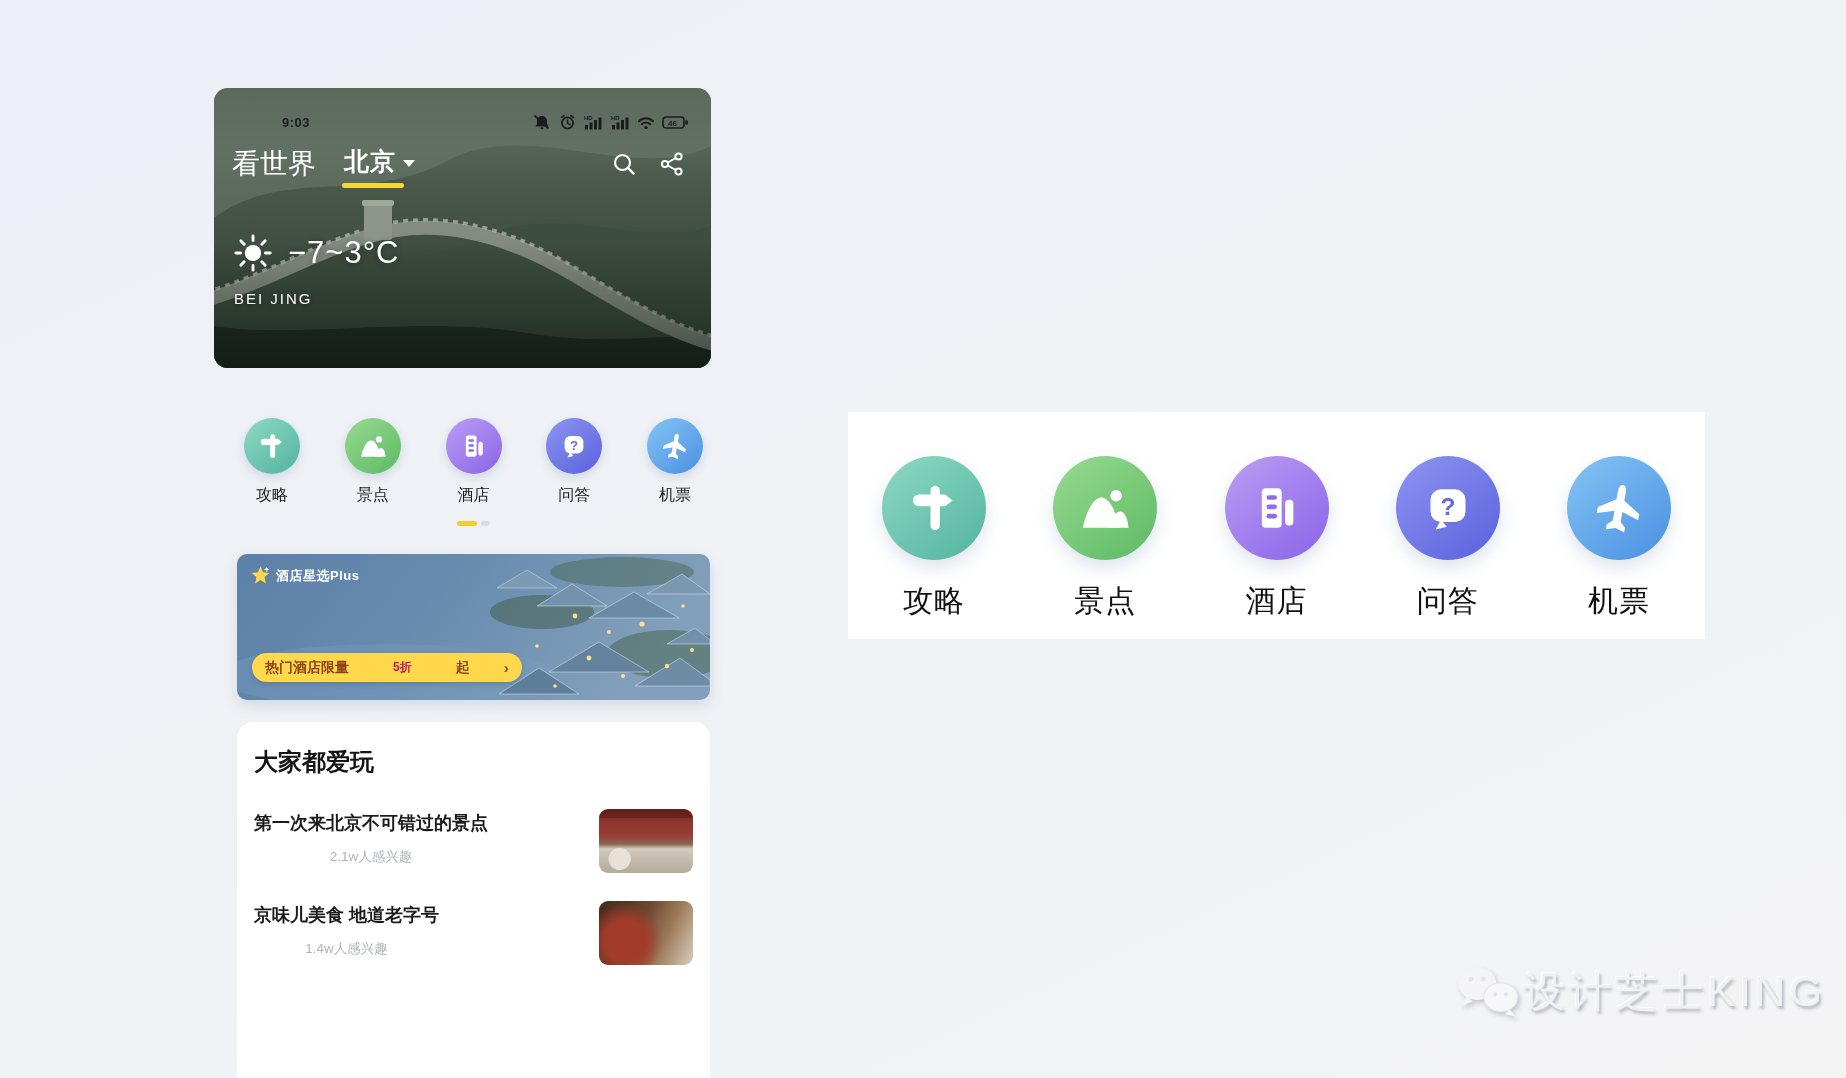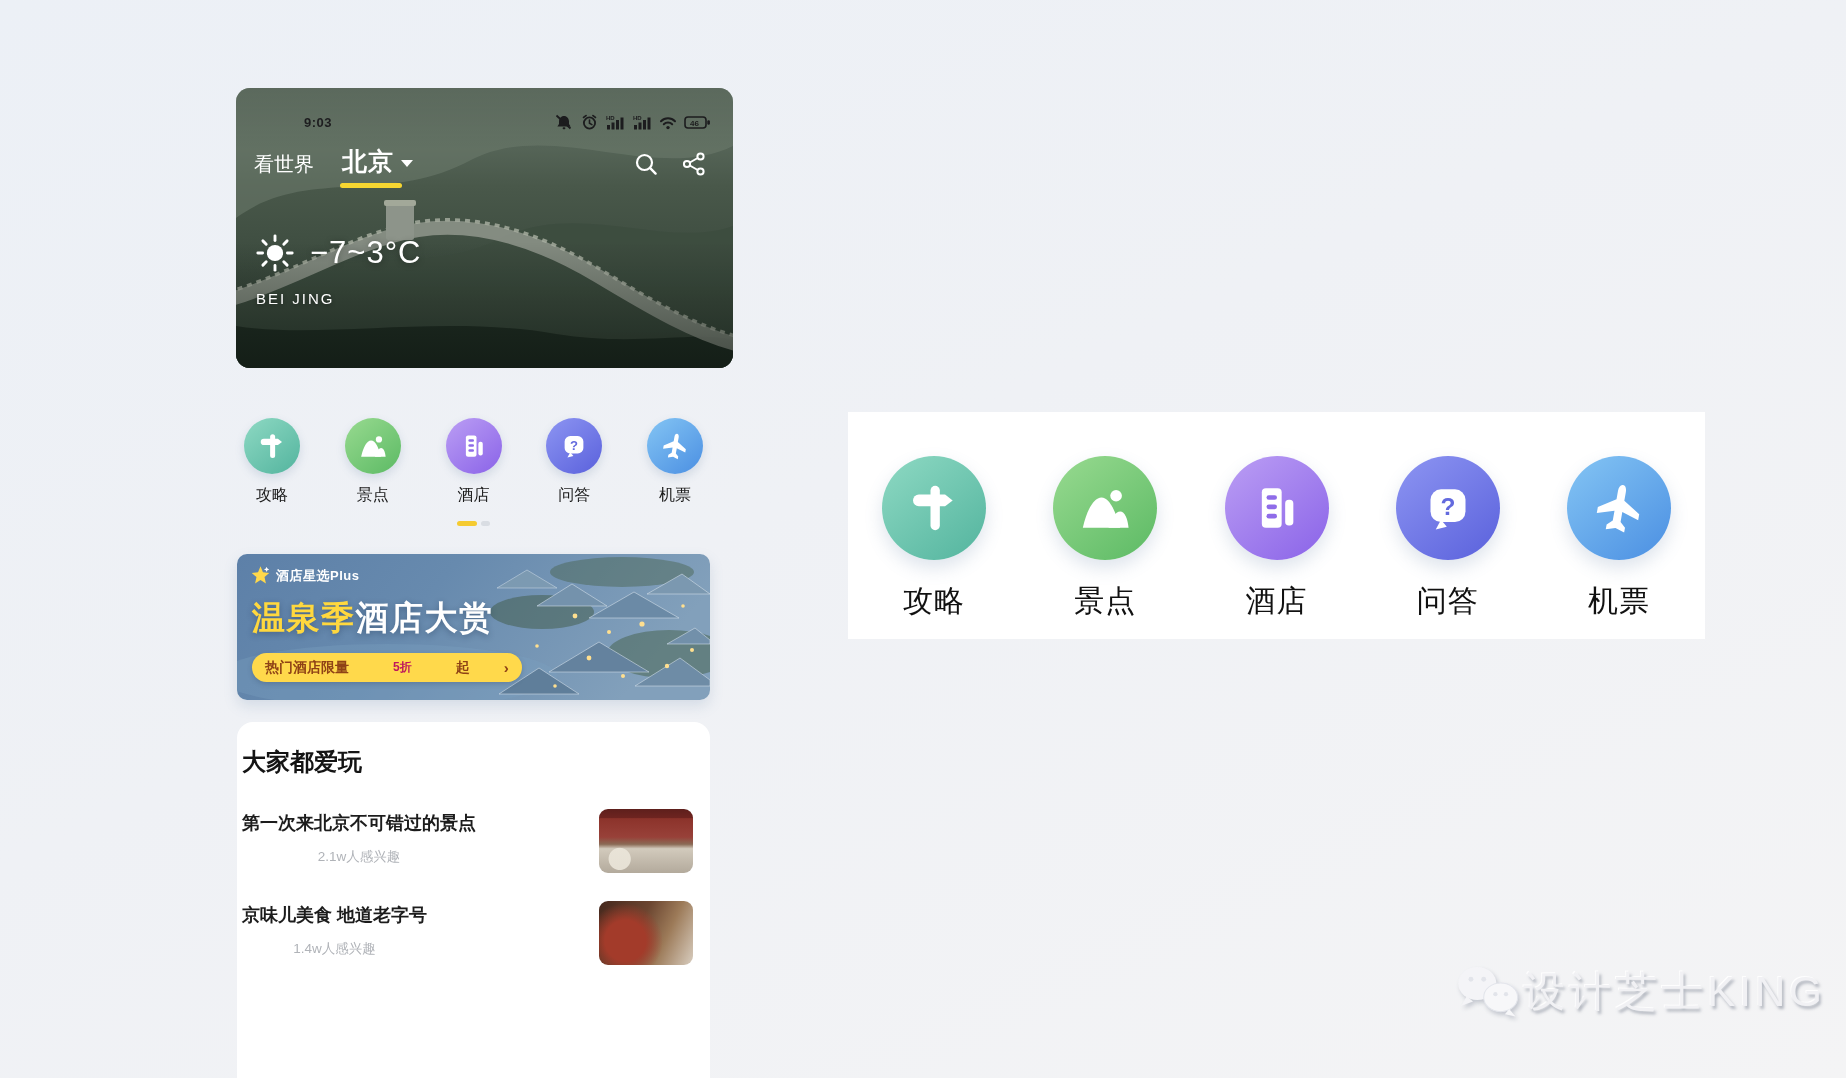--- a/index.html
+++ b/index.html
@@ -2,33 +2,33 @@
 <html><head>
 <meta charset="utf-8">
 <style>
   * { margin:0; padding:0; box-sizing:border-box; }
   html,body { background:#e9ecf2; }
   body { font-family:"Liberation Sans","DejaVu Sans",sans-serif; }
   .canvas { position:relative; width:1846px; height:1078px; overflow:hidden;
             background:linear-gradient(155deg,#ecf0f6 0%,#eff1f5 45%,#f4f4f5 100%); }
 
   
-  .hero { position:absolute; left:236px; top:88px; width:497px; height:280px;
+  .hero { position:absolute; left:214px; top:88px; width:497px; height:280px;
           border-radius:14px; overflow:hidden; color:#fff; }
   .hero-art { position:absolute; inset:0; width:100%; height:100%; }
   .hero-shade { position:absolute; inset:0;
           background:linear-gradient(180deg,rgba(20,30,22,.18) 0%,rgba(20,30,22,0) 22%,rgba(8,14,10,0) 55%,rgba(6,12,8,.5) 100%); }
   .status-row { position:absolute; top:24px; left:0; right:0; height:20px;
           display:flex; align-items:center; padding:0 22px 0 68px; }
   .status-time { font-size:13px; font-weight:600; color:#1d1d1f; letter-spacing:.5px; }
   .status-icons { margin-left:auto; display:flex; align-items:center; gap:7px;justify-content:center; }
   .status-icons svg { display:block; }
   .hdr-row { position:absolute; top:56px; left:12px; right:26px; height:40px;
           display:flex; align-items:center; }
-  .tab-world { font-size:20px; color:#fff; font-weight:500; padding:4px 6px; }
+  .tab-world { font-size:28px; color:#fff; font-weight:500; padding:4px 6px; }
   .city-sel { position:relative; margin-left:18px; display:flex; align-items:center; padding:2px 4px 8px; }
   .city-label { font-size:25px; font-weight:700; color:#fff; letter-spacing:1px; }
   .caret { width:0; height:0; margin-left:7px; margin-top:4px;
           border-left:6px solid transparent; border-right:6px solid transparent; border-top:7px solid #fff; }
   .city-underline { position:absolute; left:2px; bottom:-2px; width:62px; height:5px;
           border-radius:3px; background:#f7d631; }
   .hdr-actions { margin-left:auto; display:flex; align-items:center; gap:22px; }
   .hdr-actions svg { display:block; }
   .weather { position:absolute; left:18px; top:144px; display:flex; align-items:center; gap:14px; }
   .temp { font-size:31px; font-weight:500; letter-spacing:1px; text-shadow:0 1px 6px rgba(0,0,0,.35); }
@@ -77,21 +77,21 @@
   .banner-title .hl { color:#ffd83e; }
   .banner-title .rest { color:#ffffff; }
   .promo-pill { position:absolute; left:15px; top:99px; height:29px; border-radius:16px;
           background:#ffd94b; display:flex; align-items:center; padding:0 13px;
           font-size:14px; font-weight:700; color:#8f4316; box-shadow:0 2px 5px rgba(40,60,90,.25);gap:31px; }
   .promo-pill .hl { color:#be185d; font-size:12px; margin:0 13px; }
   .promo-pill .arrow { margin-left:3px; font-size:15px; }
 
   
   .card { position:absolute; left:237px; top:722px; width:473px; height:356px;
-          background:#fff; border-radius:16px 16px 0 0; padding:24px 17px 0 5px; overflow:hidden; }
+          background:#fff; border-radius:16px 16px 0 0; padding:24px 17px 0 17px; overflow:hidden; }
   .section-title { font-size:24px; font-weight:700; color:#141414; }
   .list { margin-top:31px; }
   .list-item { display:flex; justify-content:space-between; align-items:flex-start;
           height:64px; margin-bottom:28px; cursor:pointer; }
   .li-text { padding-top:2px;text-align:center; }
   .li-title { font-size:18px; font-weight:700; color:#1c1c1c; }
   .li-meta { margin-top:13px; font-size:13.5px; color:#b0b3b8; }
   .thumb { width:94px; height:64px; border-radius:9px; flex:none; }
   .thumb-1 { background:
       radial-gradient(circle at 22% 78%, rgba(235,230,218,.9) 0 12%, rgba(235,230,218,0) 13%),
@@ -341,23 +341,20 @@
           <circle cx="318" cy="132" r="1.8"></circle>
       </g>
     </svg>
     <span class="banner-logo">
       <svg width="21" height="21" viewBox="0 0 24 24">
         <path d="M12 1.5 L14.8 8.2 L22 9 L16.6 13.8 L18.2 21 L12 17.2 L5.8 21 L7.4 13.8 L2 9 L9.2 8.2 Z" fill="#ffd84a"></path>
         <path d="M19 2 l.9 2.1 2.1 .9 -2.1 .9 -.9 2.1 -.9 -2.1 -2.1 -.9 2.1 -.9 z" fill="#ffffff"></path>
       </svg>
       <span class="banner-logo-text">酒店星选Plus</span>
     </span>
-    <div class="banner-title">
-      <span class="hl">温泉季</span><span class="rest">酒店大赏</span>
-    </div>
     <div class="promo-pill">
       <span>热门酒店限量</span>
       <span class="hl">5折</span>
       <span>起</span>
       <span class="arrow">›</span>
     </div>
   </section>
 
   <section class="card">
     <div class="section-title">大家都爱玩</div>

